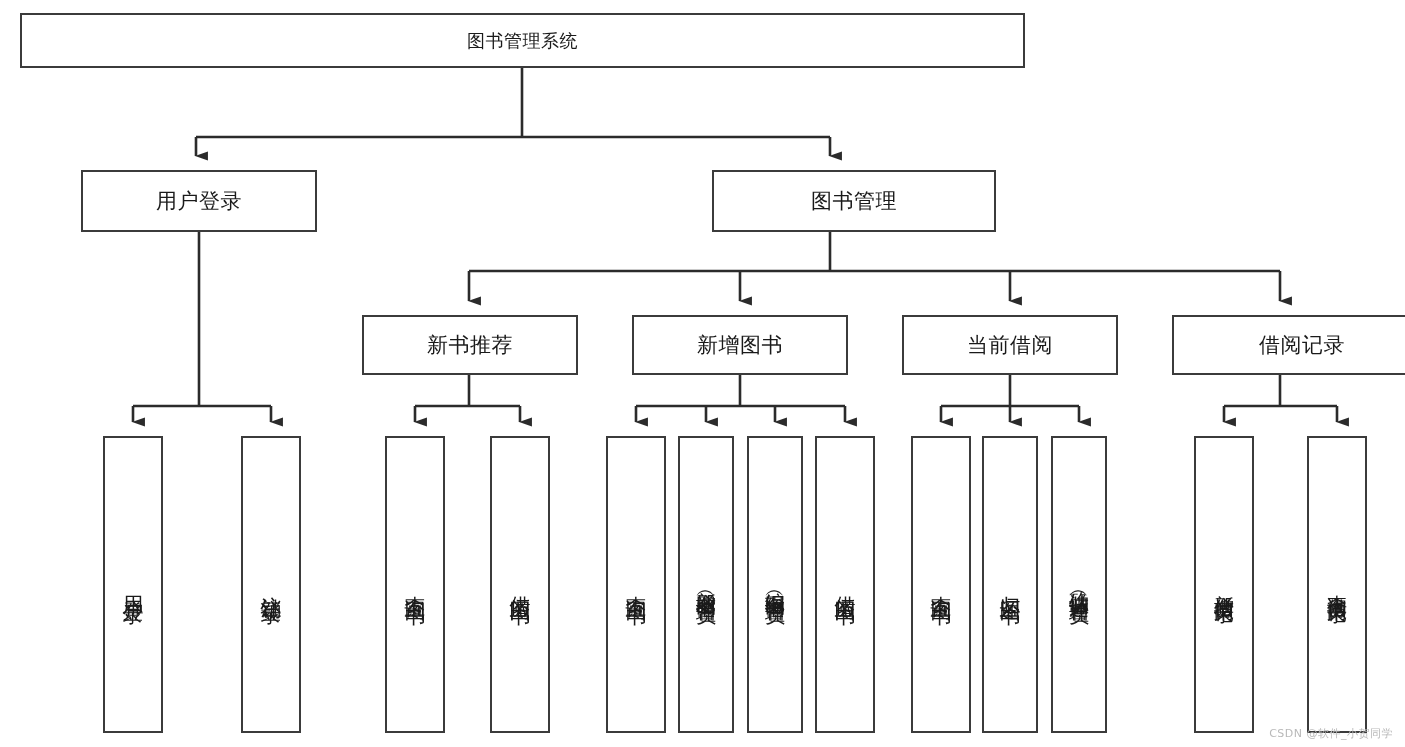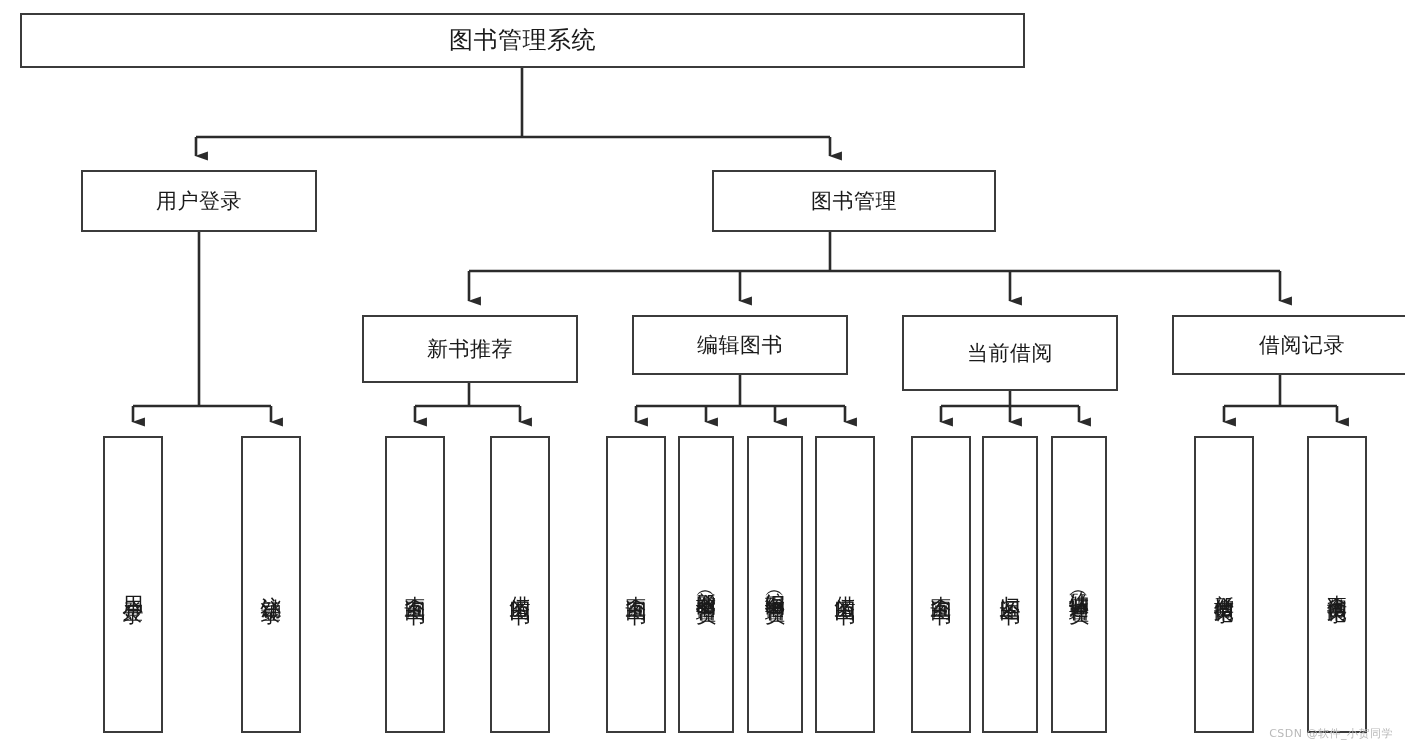--- a/index.html
+++ b/index.html
@@ -37,21 +37,21 @@
   }
   .node .lbl{
     display:block;
     white-space:pre-line;
   }
   
   .node.h .lbl{
     font-size:21px;
     letter-spacing:.5px;
   }
-  .node.root .lbl{ font-size:24px; }
+  .node.root .lbl{ font-size:18px; }
   
   .node.v{
     align-items:center;
     justify-content:center;
     padding:6px 0;
   }
   .node.v .lbl{
     writing-mode:vertical-rl;
     text-orientation:upright;
     font-size:21px;
@@ -133,27 +133,27 @@
     <span class="lbl">图书管理系统</span>
   </div>
 
   <div class="node h" style="left:81px; top:170px; width:236px; height:62px;">
     <span class="lbl">用户登录</span>
   </div>
   <div class="node h" style="left:712px; top:170px; width:284px; height:62px;">
     <span class="lbl">图书管理</span>
   </div>
 
-  <div class="node h" style="left:362px; top:315px; width:216px; height:68px;">
+  <div class="node h" style="left:362px; top:315px; width:216px; height:60px;">
     <span class="lbl">新书推荐</span>
   </div>
   <div class="node h" style="left:632px; top:315px; width:216px; height:60px;">
-    <span class="lbl">编辑图书</span>
-  </div>
-  <div class="node h" style="left:902px; top:315px; width:216px; height:76px;">
+    <span class="lbl">新增图书</span>
+  </div>
+  <div class="node h" style="left:902px; top:315px; width:216px; height:60px;">
     <span class="lbl">当前借阅</span>
   </div>
   <div class="node h" style="left:1172px; top:315px; width:260px; height:60px;">
     <span class="lbl">借阅记录</span>
   </div>
 
   <div class="node v" style="left:103px; top:436px; width:60px; height:297px;">
     <span class="lbl">用户登录</span>
   </div>
   <div class="node v" style="left:241px; top:436px; width:60px; height:297px;">

